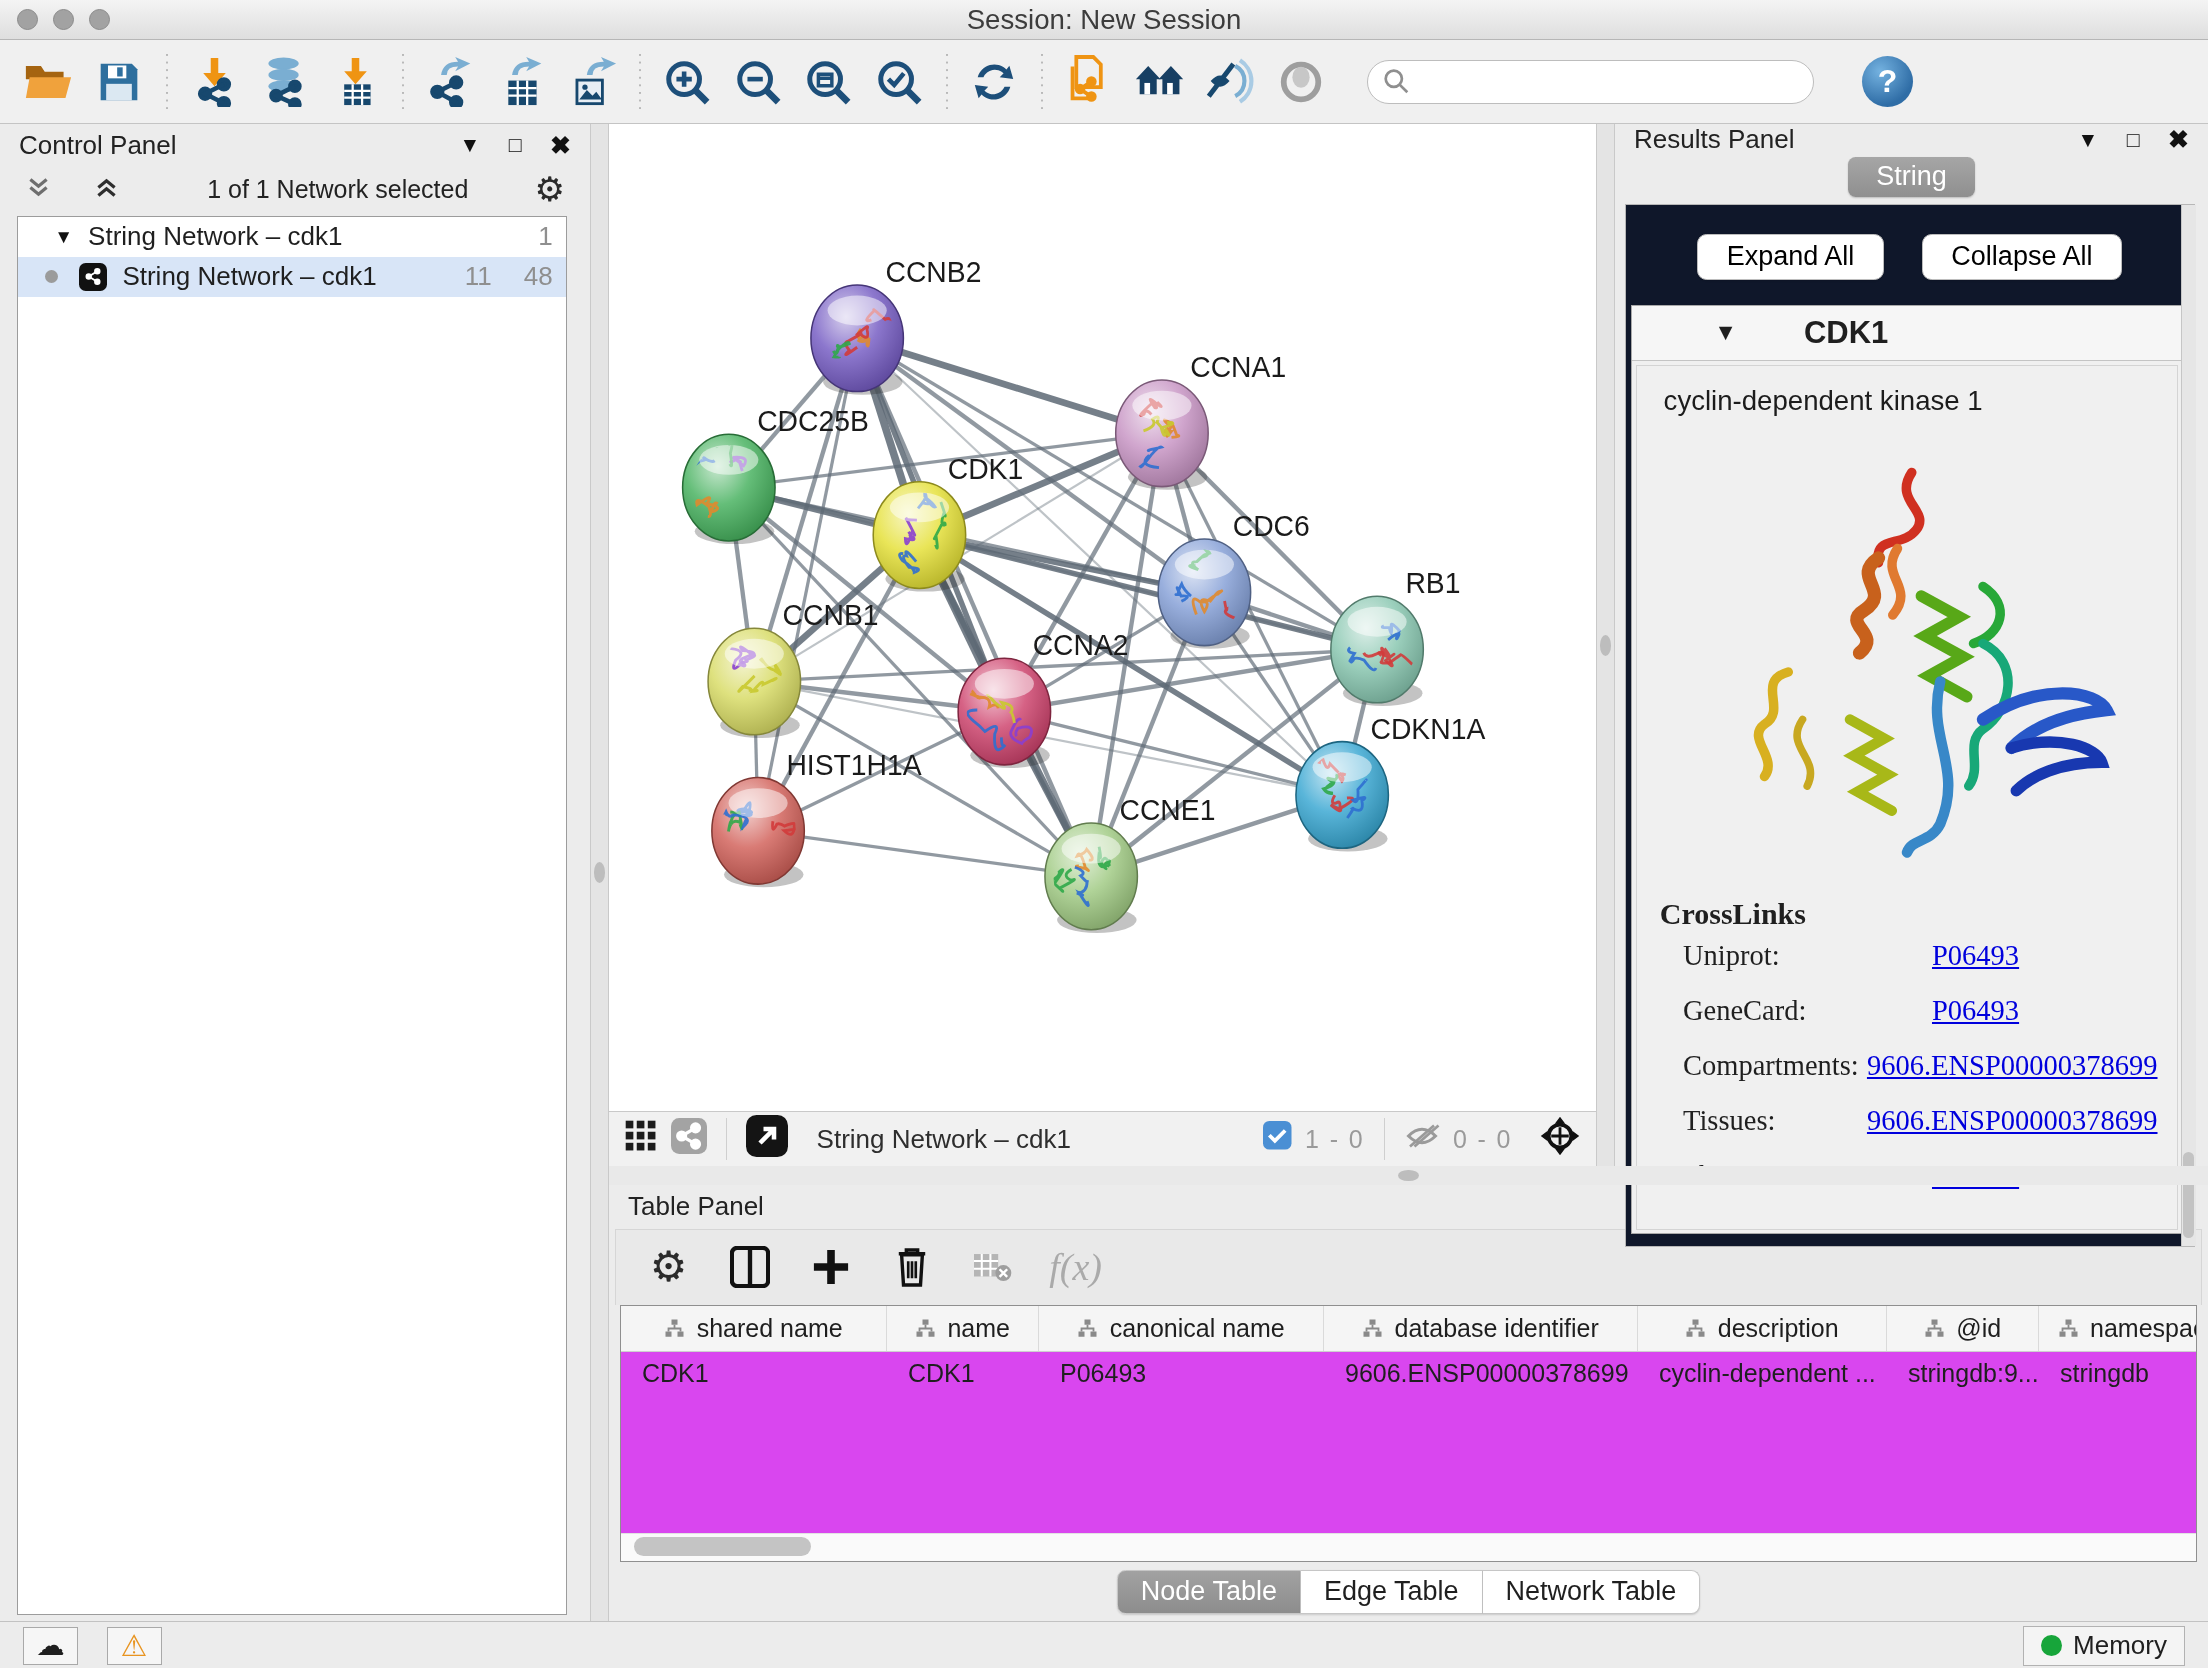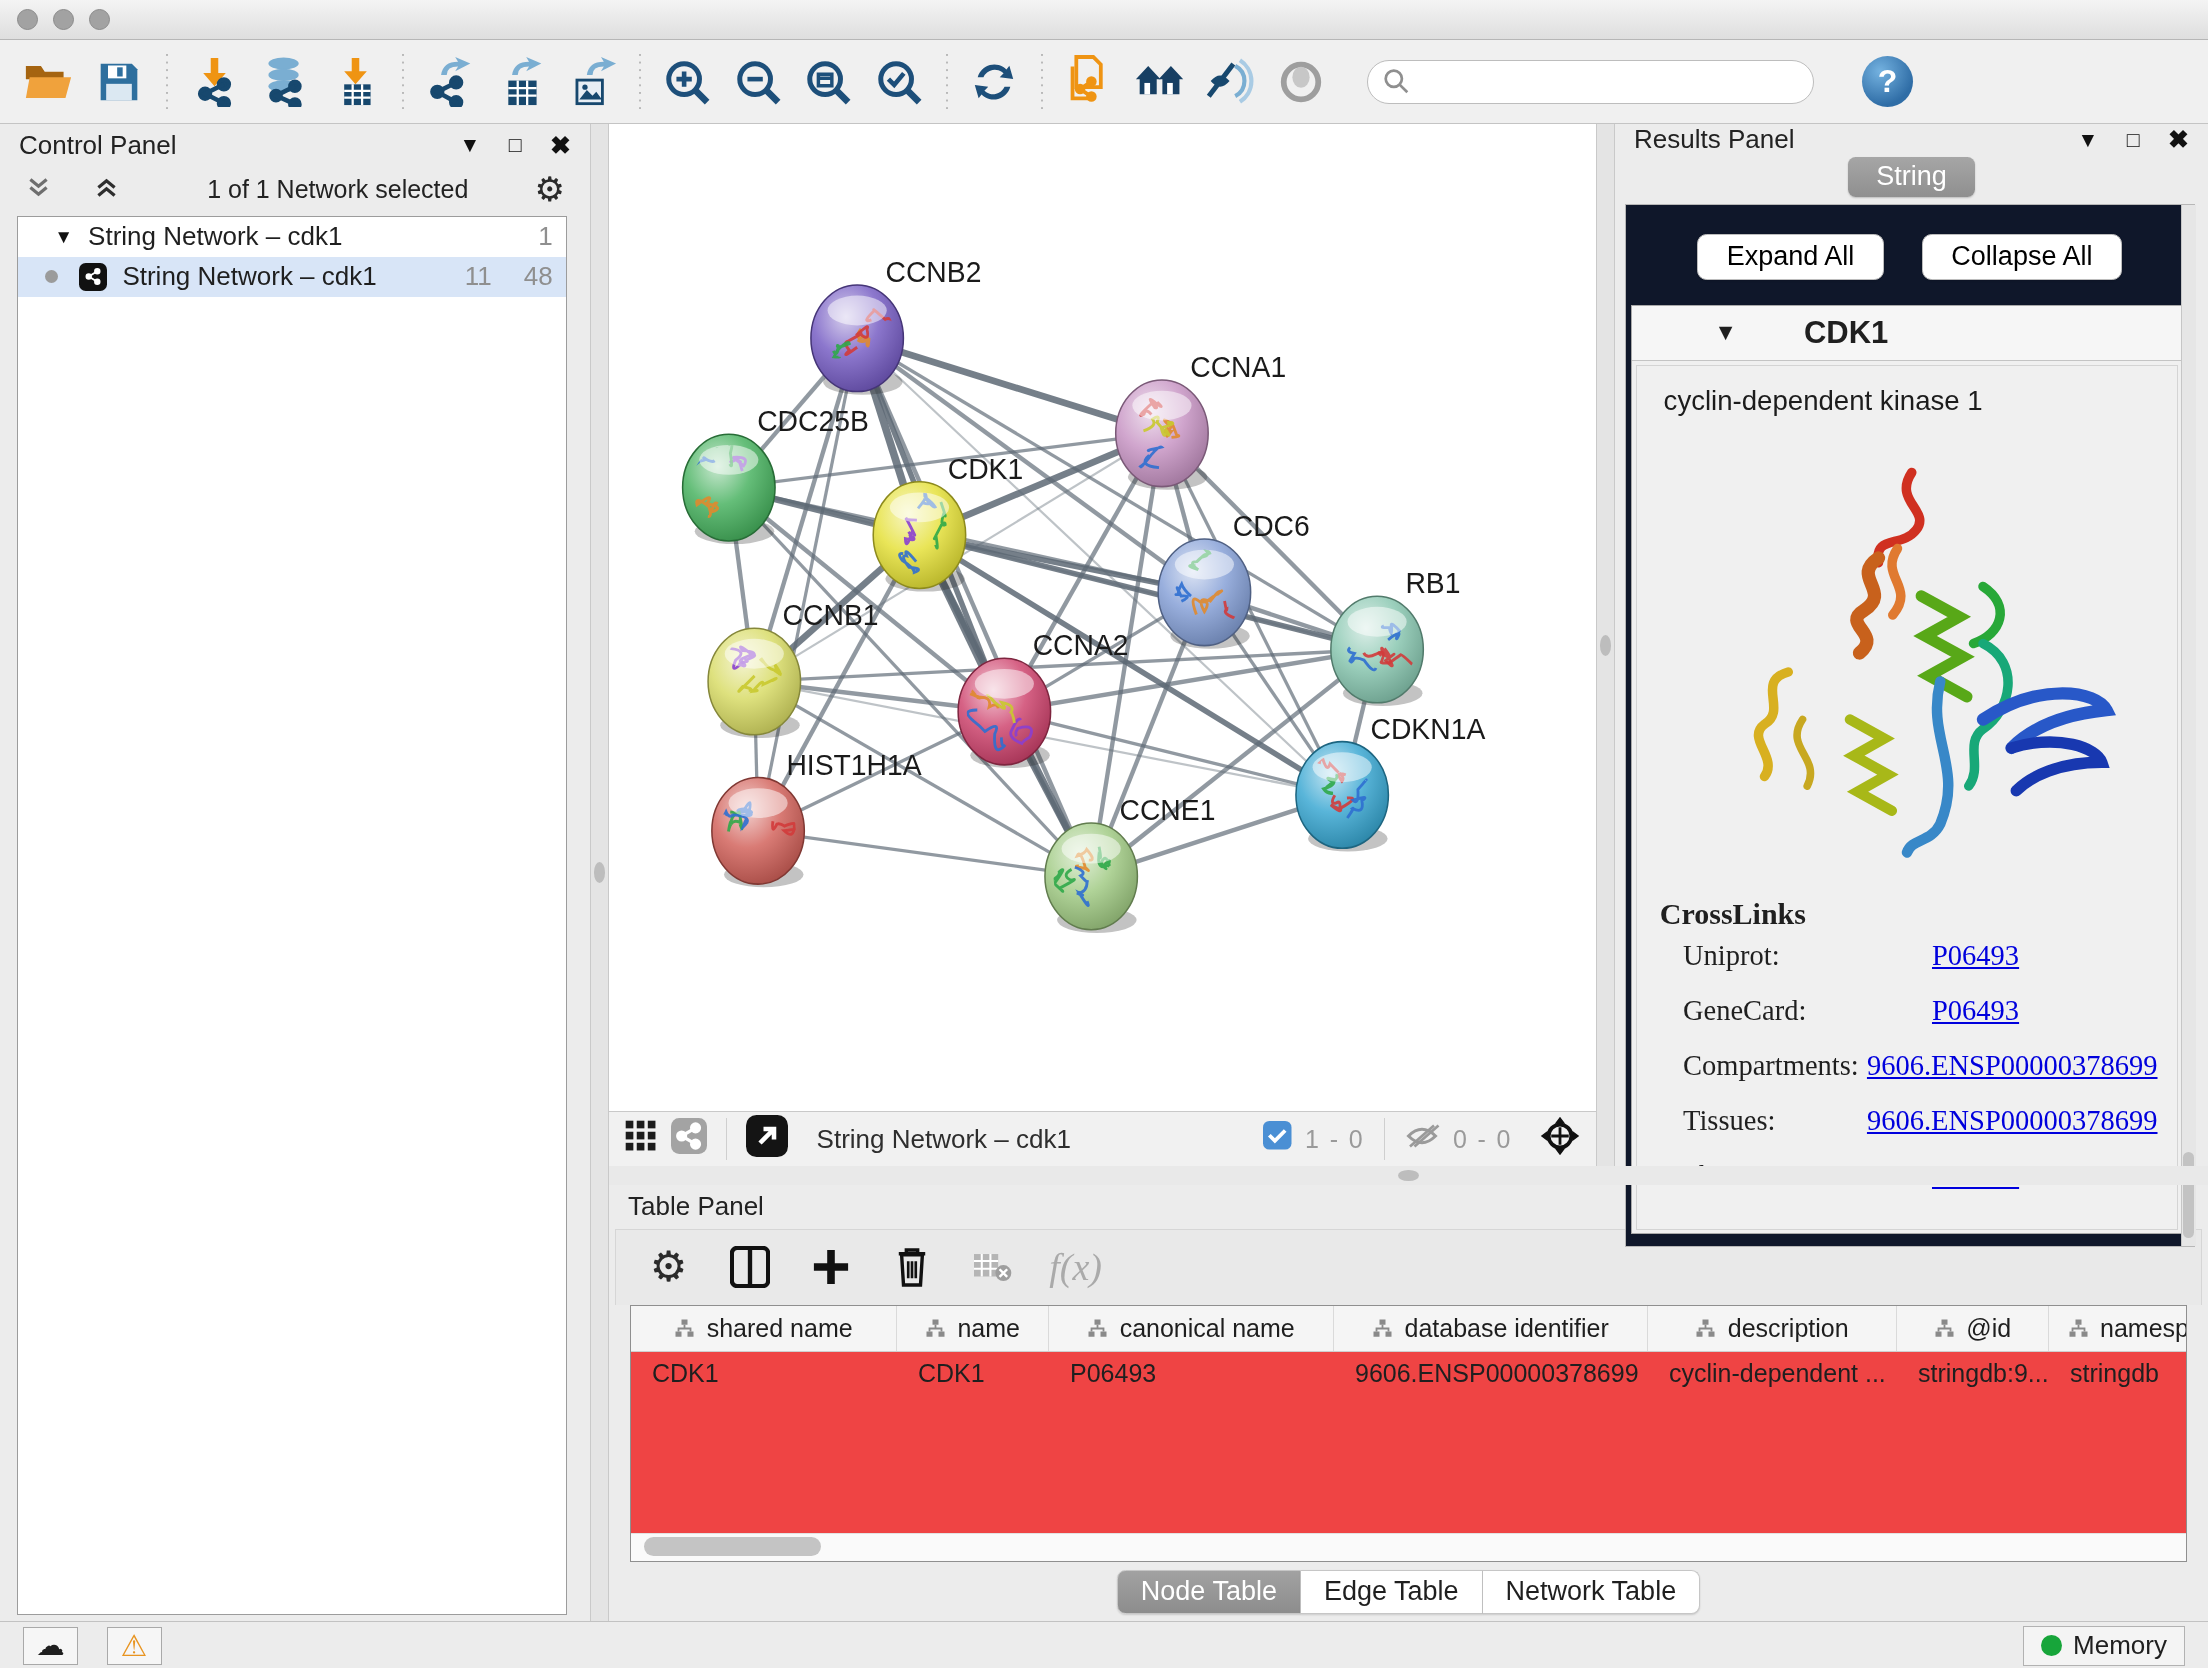--- a/index.html
+++ b/index.html
@@ -101,21 +101,21 @@
     border-left:1px solid #c6c6c6; }
   .rp-scroll .thumb { position:absolute; bottom:7.6px; left:1.9px; width:10.5px; height:86px;
     background:#c3c3c3; border-radius:5.7px; }
 
   
   .table-panel { flex:1; display:flex; flex-direction:column; min-height:0;justify-content:space-between; }
   .tp-toolbar { height:76px; background:#e9e9e9; display:flex; align-items:center;
     padding-left:28.5px; gap:32px; margin:1.9px 5.7px 0 5.7px; border:1px solid #d6d6d6; border-bottom:none; }
   .tp-ic { width:49px; display:flex; justify-content:center; align-items:center; }
   .fx { font-family:Liberation Serif, serif; font-style:italic; font-size:38px; color:#aaa; }
-  .tp-table-wrap { flex:1; margin:0 21px; background:#ef4444; border:1px solid #8f8f8f;
+  .tp-table-wrap { flex:1; margin:0 11px; background:#d946ef; border:1px solid #8f8f8f;
     overflow:hidden; display:flex; flex-direction:column; }
   .thead-row { display:flex; background:#f5f5f5; border-bottom:1px solid #cfcfcf; height:46px; flex:none; }
   .th { display:flex; align-items:center; justify-content:center; gap:11.4px; font-size:25px;
     color:#1e1e1e; border-right:1px solid #dadada; flex:none; overflow:hidden; white-space:nowrap; }
   .tbody { flex:1; }
   .tr { display:flex; height:44px; align-items:center; }
   .td { font-size:25px; padding-left:21px; flex:none; overflow:hidden; white-space:nowrap; }
   .hscroll { height:28.5px; background:#fafafa; border-top:1px solid #e2e2e2; position:relative; flex:none; }
   .hscroll .thumb { position:absolute; left:13.3px; top:3.8px; width:177px; height:19px;
     background:#c4c4c4; border-radius:9.5px; }
@@ -137,20 +137,21 @@
 </style>
 </head>
 <body>
 
 <div class="titlebar">
   <div class="traffic">
     <div class="light"></div>
     <div class="light"></div>
     <div class="light"></div>
   </div>
+  <div class="win-title">Session: New Session</div>
 </div>
 
 <div class="toolbar">
   <div class="tbtn">
     <svg width="49" height="44" viewBox="0 0 26 23">
         <path d="M1 3 h8 l2 3 h10 v4 H1z" fill="#a56410"></path>
         <path d="M3 9 h22 l-3 11 H1z" fill="#f0a23c"></path>
       </svg>
   </div>
   <div class="tbtn">

